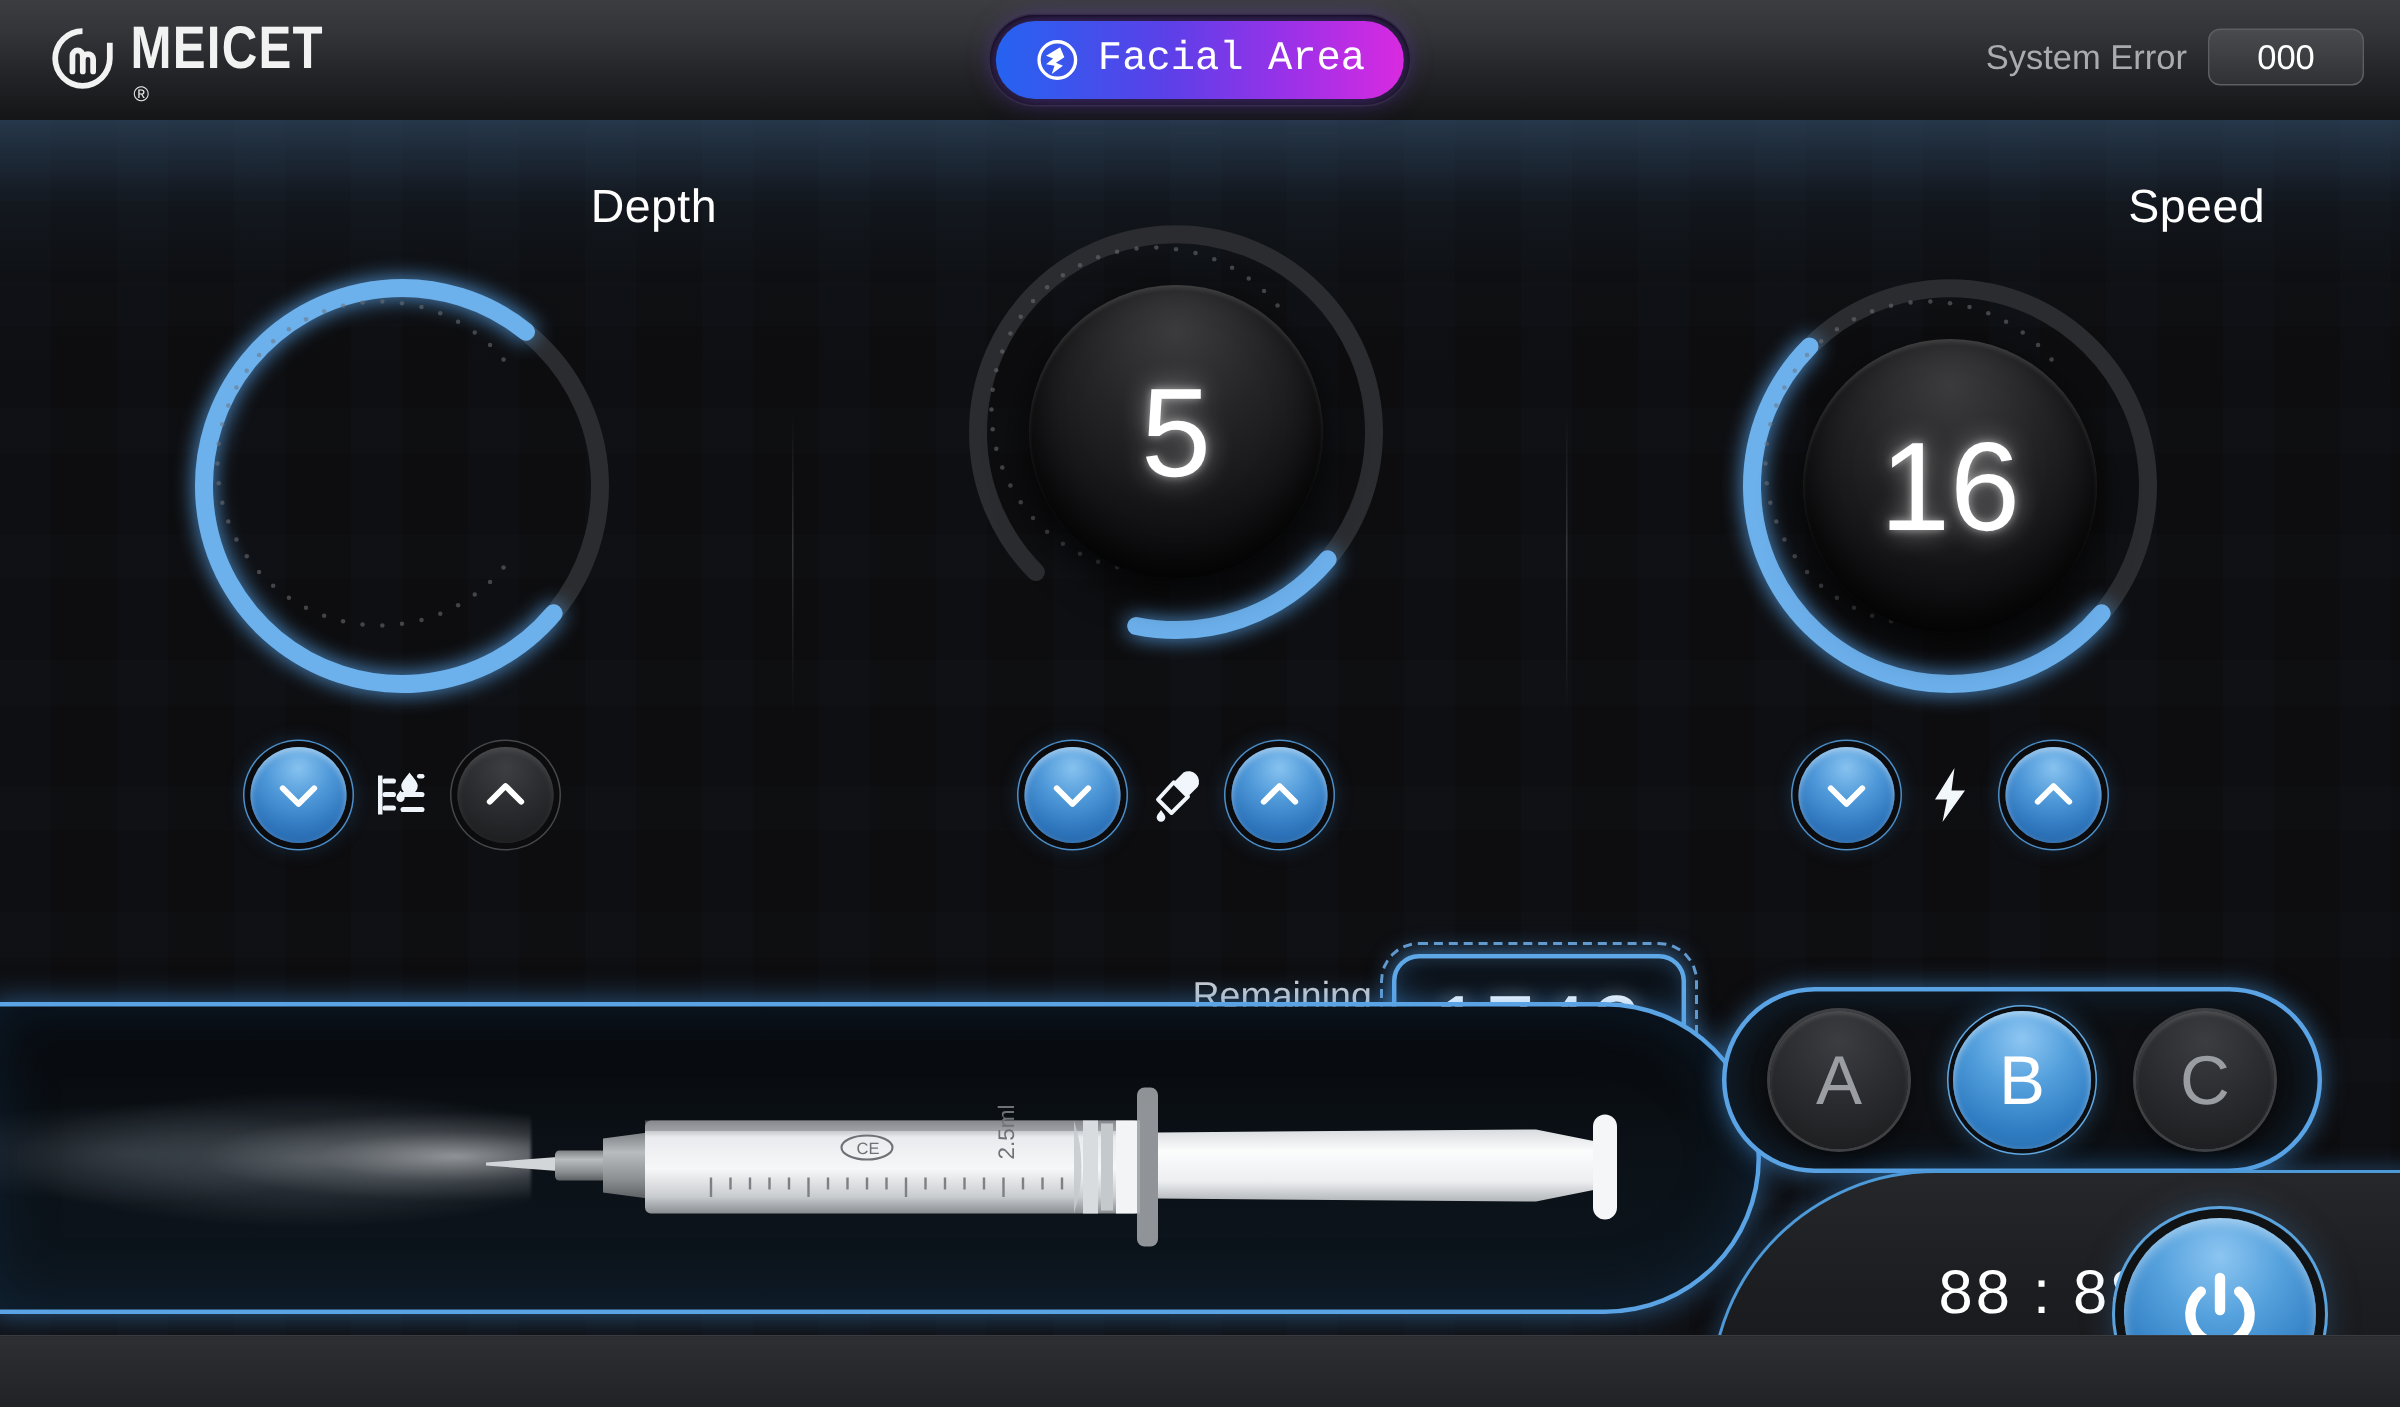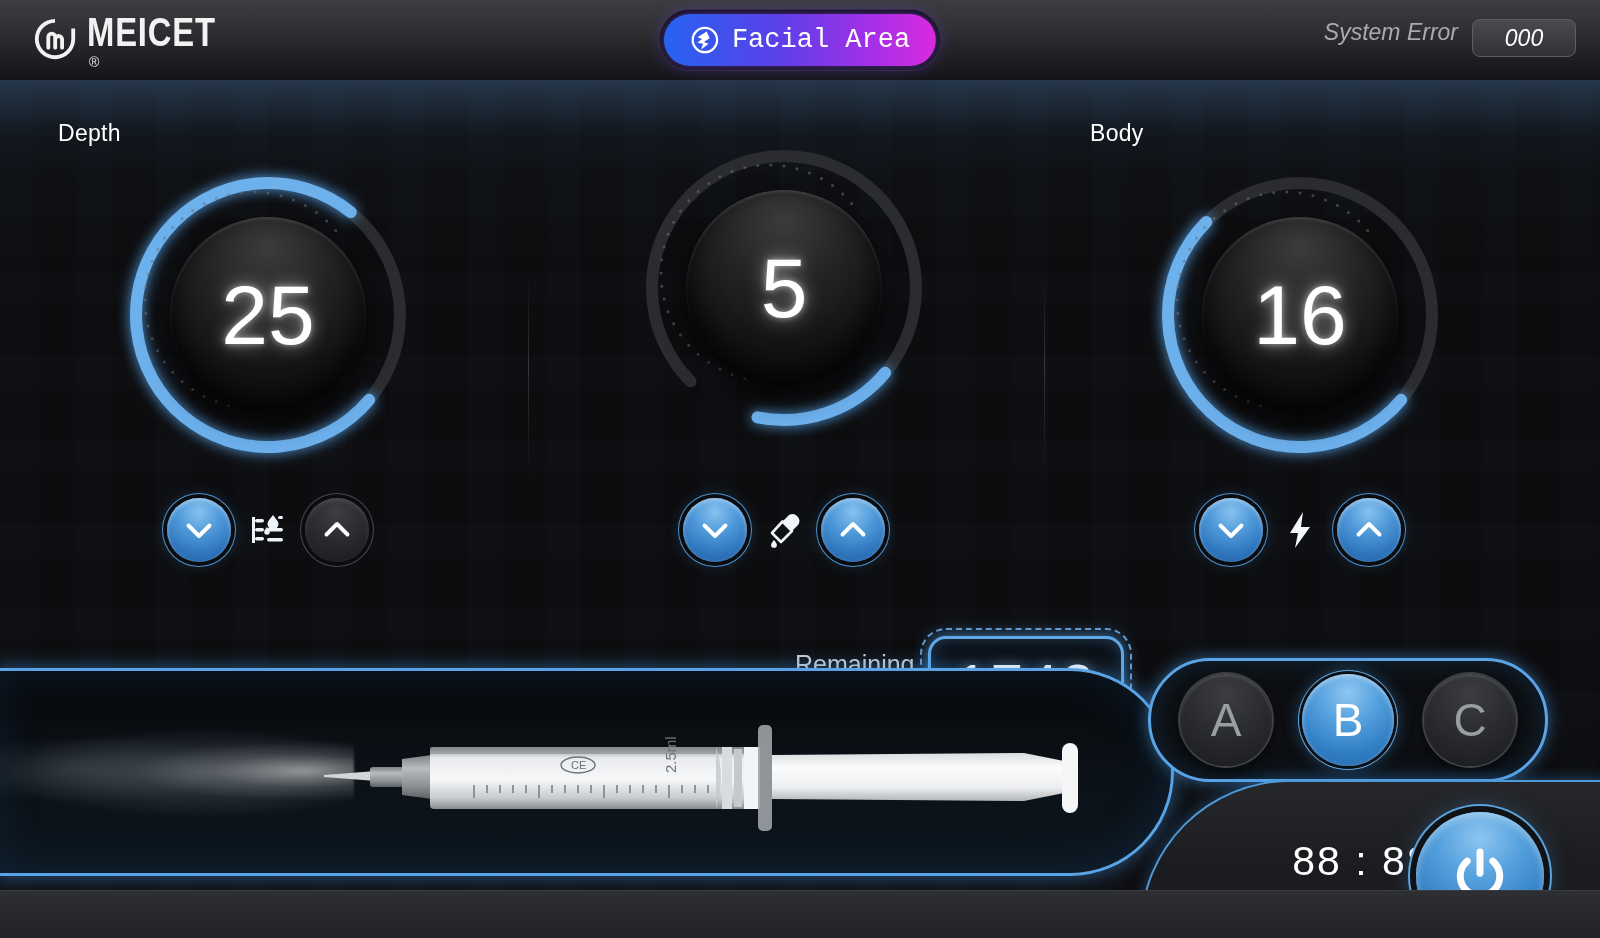--- a/index.html
+++ b/index.html
@@ -40,21 +40,21 @@
     gap:12px; padding:0 26px; cursor:pointer;
     font-size:27px; color:#fff; white-space:nowrap;
   }
   .tab.active{
     background:linear-gradient(90deg,#2563f0 0%,#5b40e8 42%,#9b31e8 72%,#d92ae0 100%);
     box-shadow:0 0 18px rgba(120,60,230,.55);
   }
   .tab .ticon{ width:30px; height:30px; display:block; }
 
   #syserr{
-    position:absolute; right:24px; top:19px; display:flex; align-items:flex-start; gap:14px;font-style:italic;
+    position:absolute; right:24px; top:19px; display:flex; align-items:center; gap:14px;
   }
   #syserr .lbl{ font-size:23px; color:#a9abaf; }
   #syserr .box{
     width:104px; height:38px; border-radius:8px;
     background:linear-gradient(180deg,#4a4b4f,#303135);
     border:1px solid #5d5e63; display:flex; align-items:center; justify-content:center;
     font-size:23px; color:#fff;
   }
 
   
@@ -73,21 +73,21 @@
       repeating-linear-gradient(0deg, rgba(70,110,150,.045) 0 30px, rgba(0,0,0,0) 30px 84px);
     opacity:.5;
   }
   .vdiv{
     position:absolute; top:195px; height:200px; width:1px;
     background:linear-gradient(180deg,rgba(255,255,255,0) 0%,rgba(255,255,255,.16) 45%,rgba(255,255,255,0) 100%);
   }
 
   
   .dial-col{ position:absolute; top:40px; width:420px; }
-  .dial-title{ text-align:left; font-size:23px; color:#fff; letter-spacing:.3px; }
+  .dial-title{ text-align:right; font-size:31px; color:#fff; letter-spacing:.3px; }
   .dial-wrap{ position:relative; width:300px; height:300px; margin:18px auto 0; }
   .dial-wrap svg{ position:absolute; left:-15px; top:-15px; }
   .knob{
     position:absolute; left:50%; top:50%; transform:translate(-50%,-50%);
     width:196px; height:196px; border-radius:50%;
     background:
       radial-gradient(circle at 50% 16%, #3b3b3d 0%, #242426 34%, #121214 68%, #0a0a0b 100%);
     box-shadow:
       inset 0 2px 3px rgba(255,255,255,.12),
       inset 0 -12px 28px rgba(0,0,0,.85),
@@ -299,23 +299,20 @@
             <circle cx="151.9" cy="42.0" r="1.5" opacity="0.55"></circle>
             <circle cx="165.0" cy="43.1" r="1.5" opacity="0.55"></circle>
             <circle cx="178.0" cy="45.7" r="1.5" opacity="0.55"></circle>
             <circle cx="190.5" cy="49.9" r="1.5" opacity="0.55"></circle>
             <circle cx="202.4" cy="55.5" r="1.5" opacity="0.55"></circle>
             <circle cx="213.5" cy="62.6" r="1.5" opacity="0.55"></circle>
             <circle cx="223.7" cy="71.0" r="1.5" opacity="0.55"></circle>
             <circle cx="232.7" cy="80.6" r="1.5" opacity="0.55"></circle>
           </g>
       </svg>
-      <div class="knob">
-        <span>25</span>
-      </div>
     </div>
   </div>
   <div class="btnrow" style="left:58px; top:418px;">
     <div class="rbtn on">
       <svg viewBox="0 0 24 24">
           <path d="M5 9 L12 16 L19 9" fill="none" stroke="#fff" stroke-width="2.6" stroke-linecap="round" stroke-linejoin="round"></path>
         </svg>
     </div>
     <div class="midicon">
       <svg width="46" height="46" viewBox="0 0 46 46">
@@ -407,21 +404,21 @@
       </svg>
     </div>
     <div class="rbtn on">
       <svg viewBox="0 0 24 24">
           <path d="M5 15 L12 8 L19 15" fill="none" stroke="#fff" stroke-width="2.6" stroke-linecap="round" stroke-linejoin="round"></path>
         </svg>
     </div>
   </div>
 
   <div class="dial-col" style="left:1090px;">
-    <div class="dial-title">Body</div>
+    <div class="dial-title">Speed</div>
     <div class="dial-wrap">
       <svg width="330" height="330" viewBox="0 0 330 330">
         <path d="M 71.6 258.4 A 132 132 0 1 1 258.4 258.4" fill="none" stroke="#2b2c2f" stroke-width="12" stroke-linecap="round"></path>
         <path id="arc2" fill="none" stroke="#6cb0ec" stroke-width="12" stroke-linecap="round" style="filter:drop-shadow(0 0 7px rgba(90,165,235,.95))" d="M 266.1178664917051 249.84796447862317 A 132 132 0 1 1 71.33666277717924 71.9882842848055"></path>
       </svg>
       <svg class="ticks" width="300" height="300" viewBox="0 0 300 300">
         <g id="ticks2" fill="#6f7378">
             <circle cx="232.7" cy="219.4" r="1.5" opacity="0.55"></circle>
             <circle cx="223.7" cy="229.0" r="1.5" opacity="0.55"></circle>
             <circle cx="213.5" cy="237.4" r="1.5" opacity="0.55"></circle>

